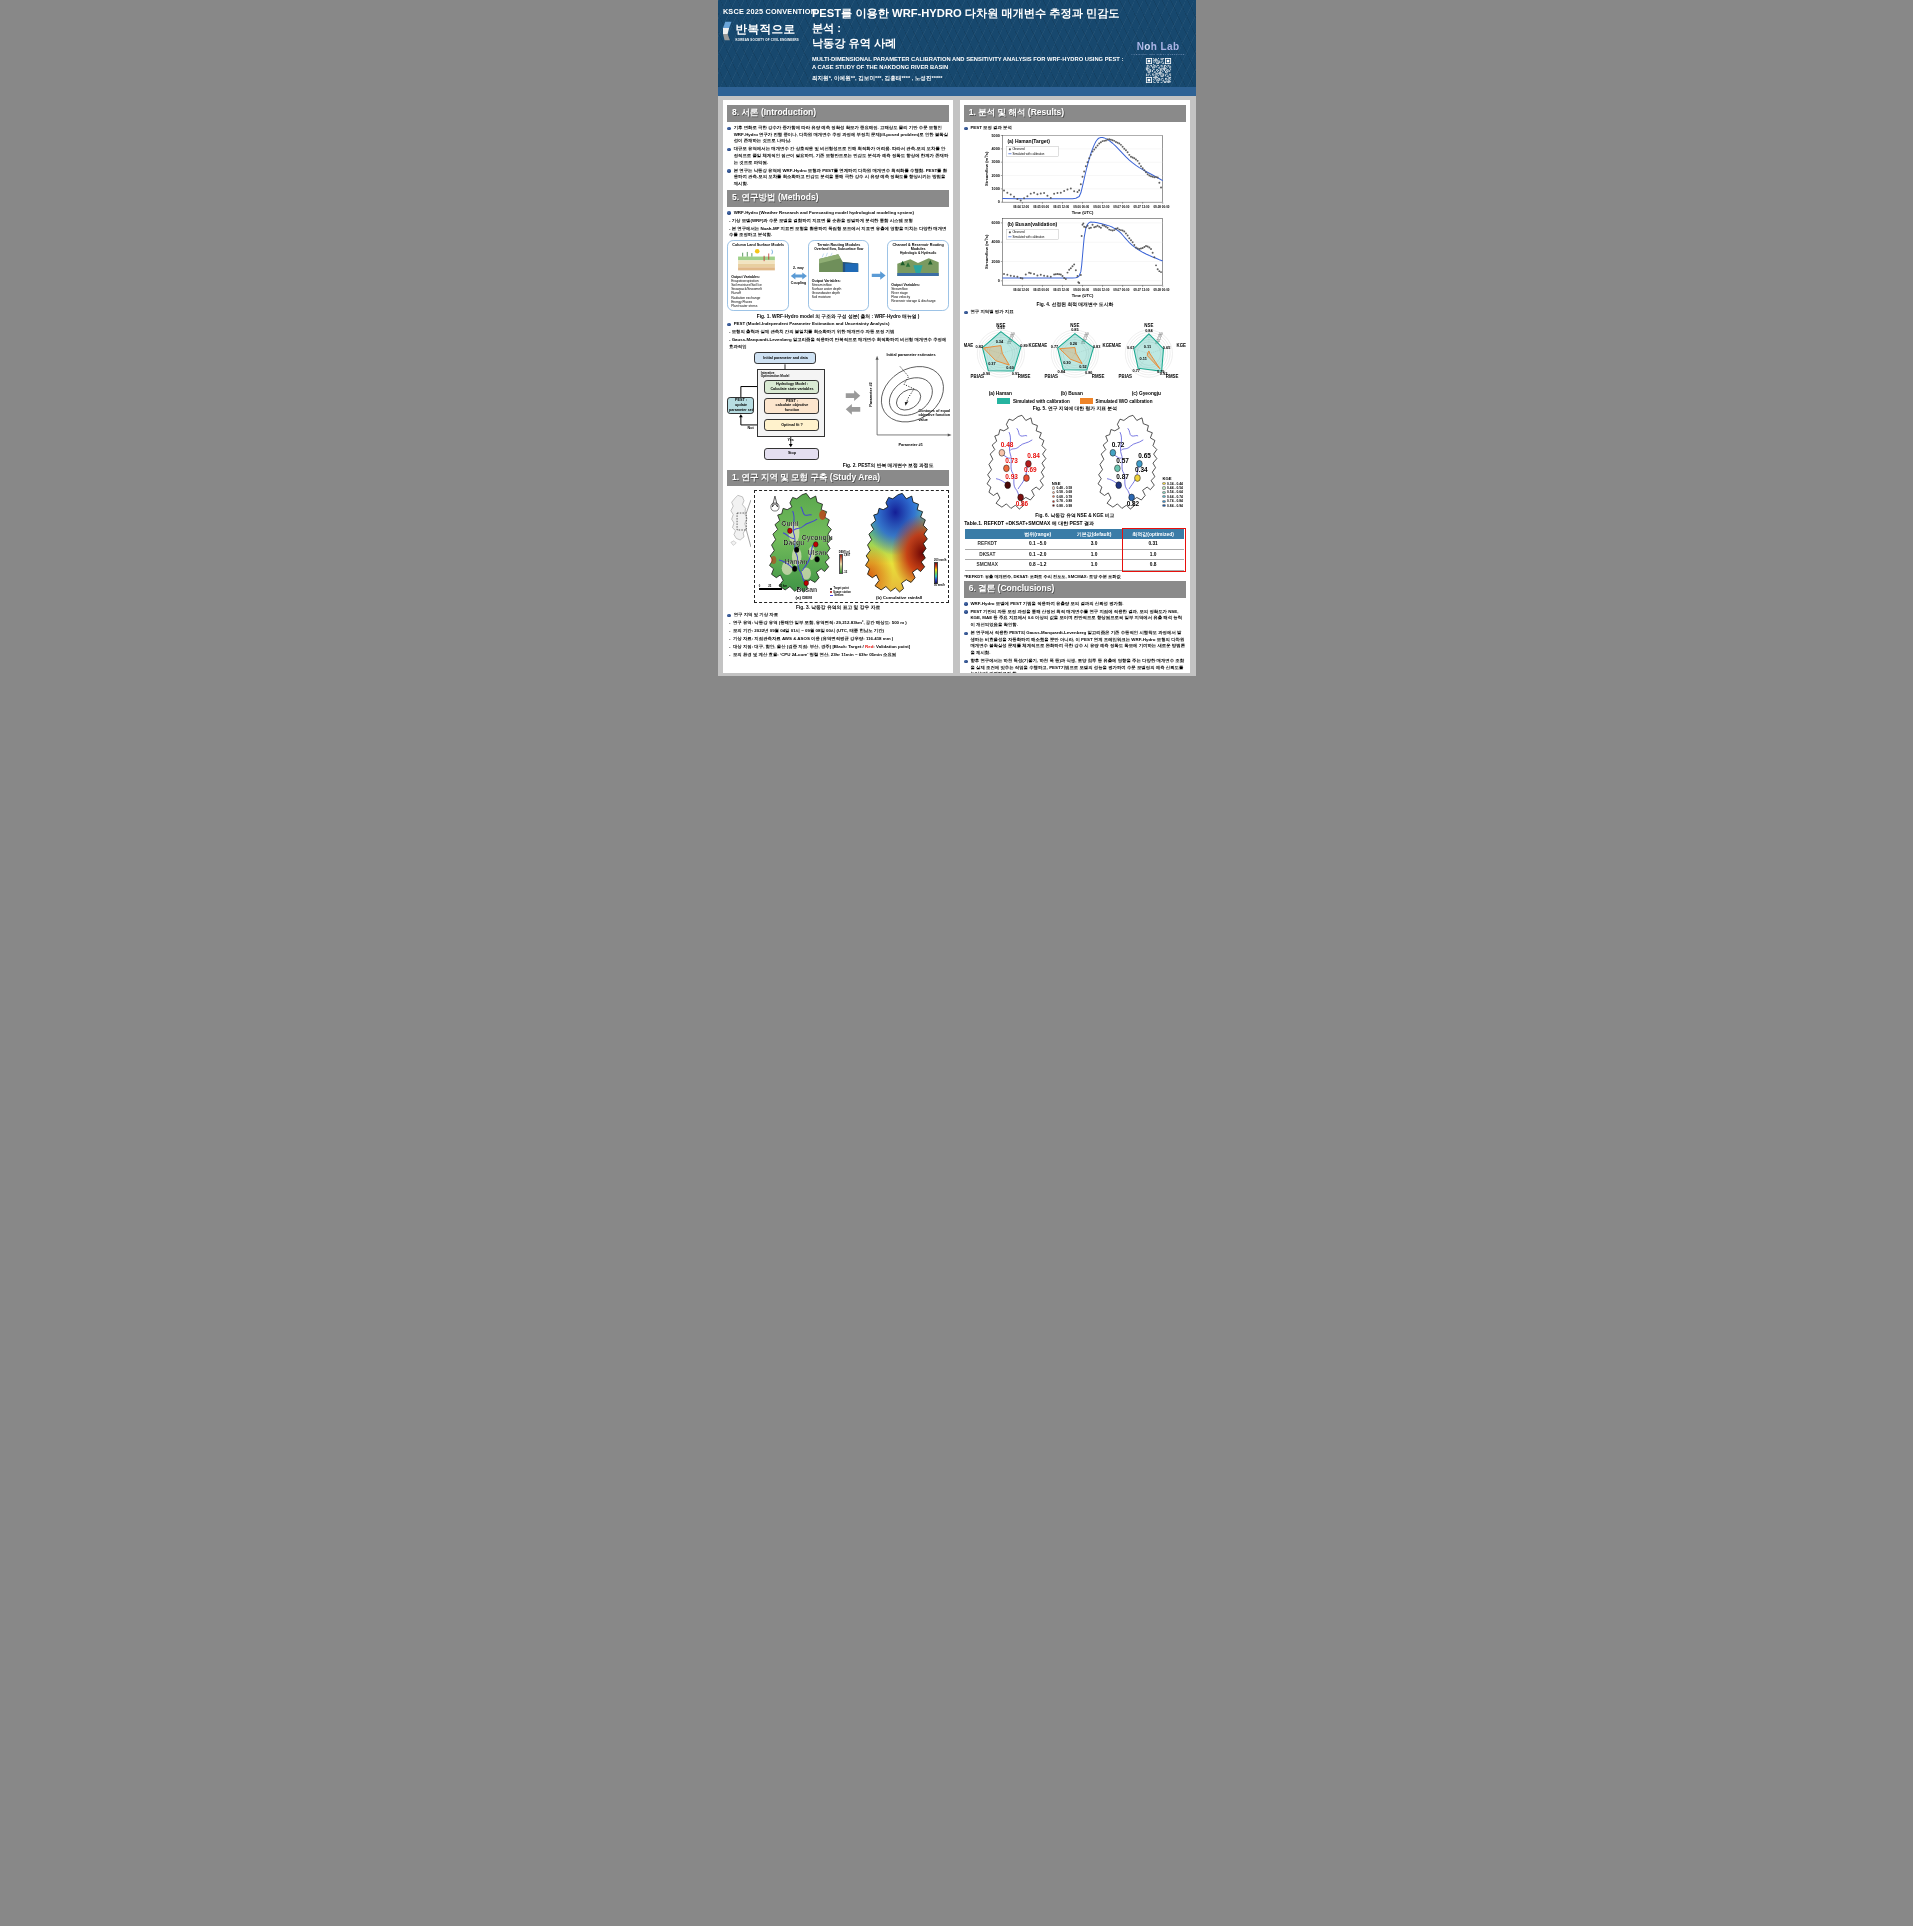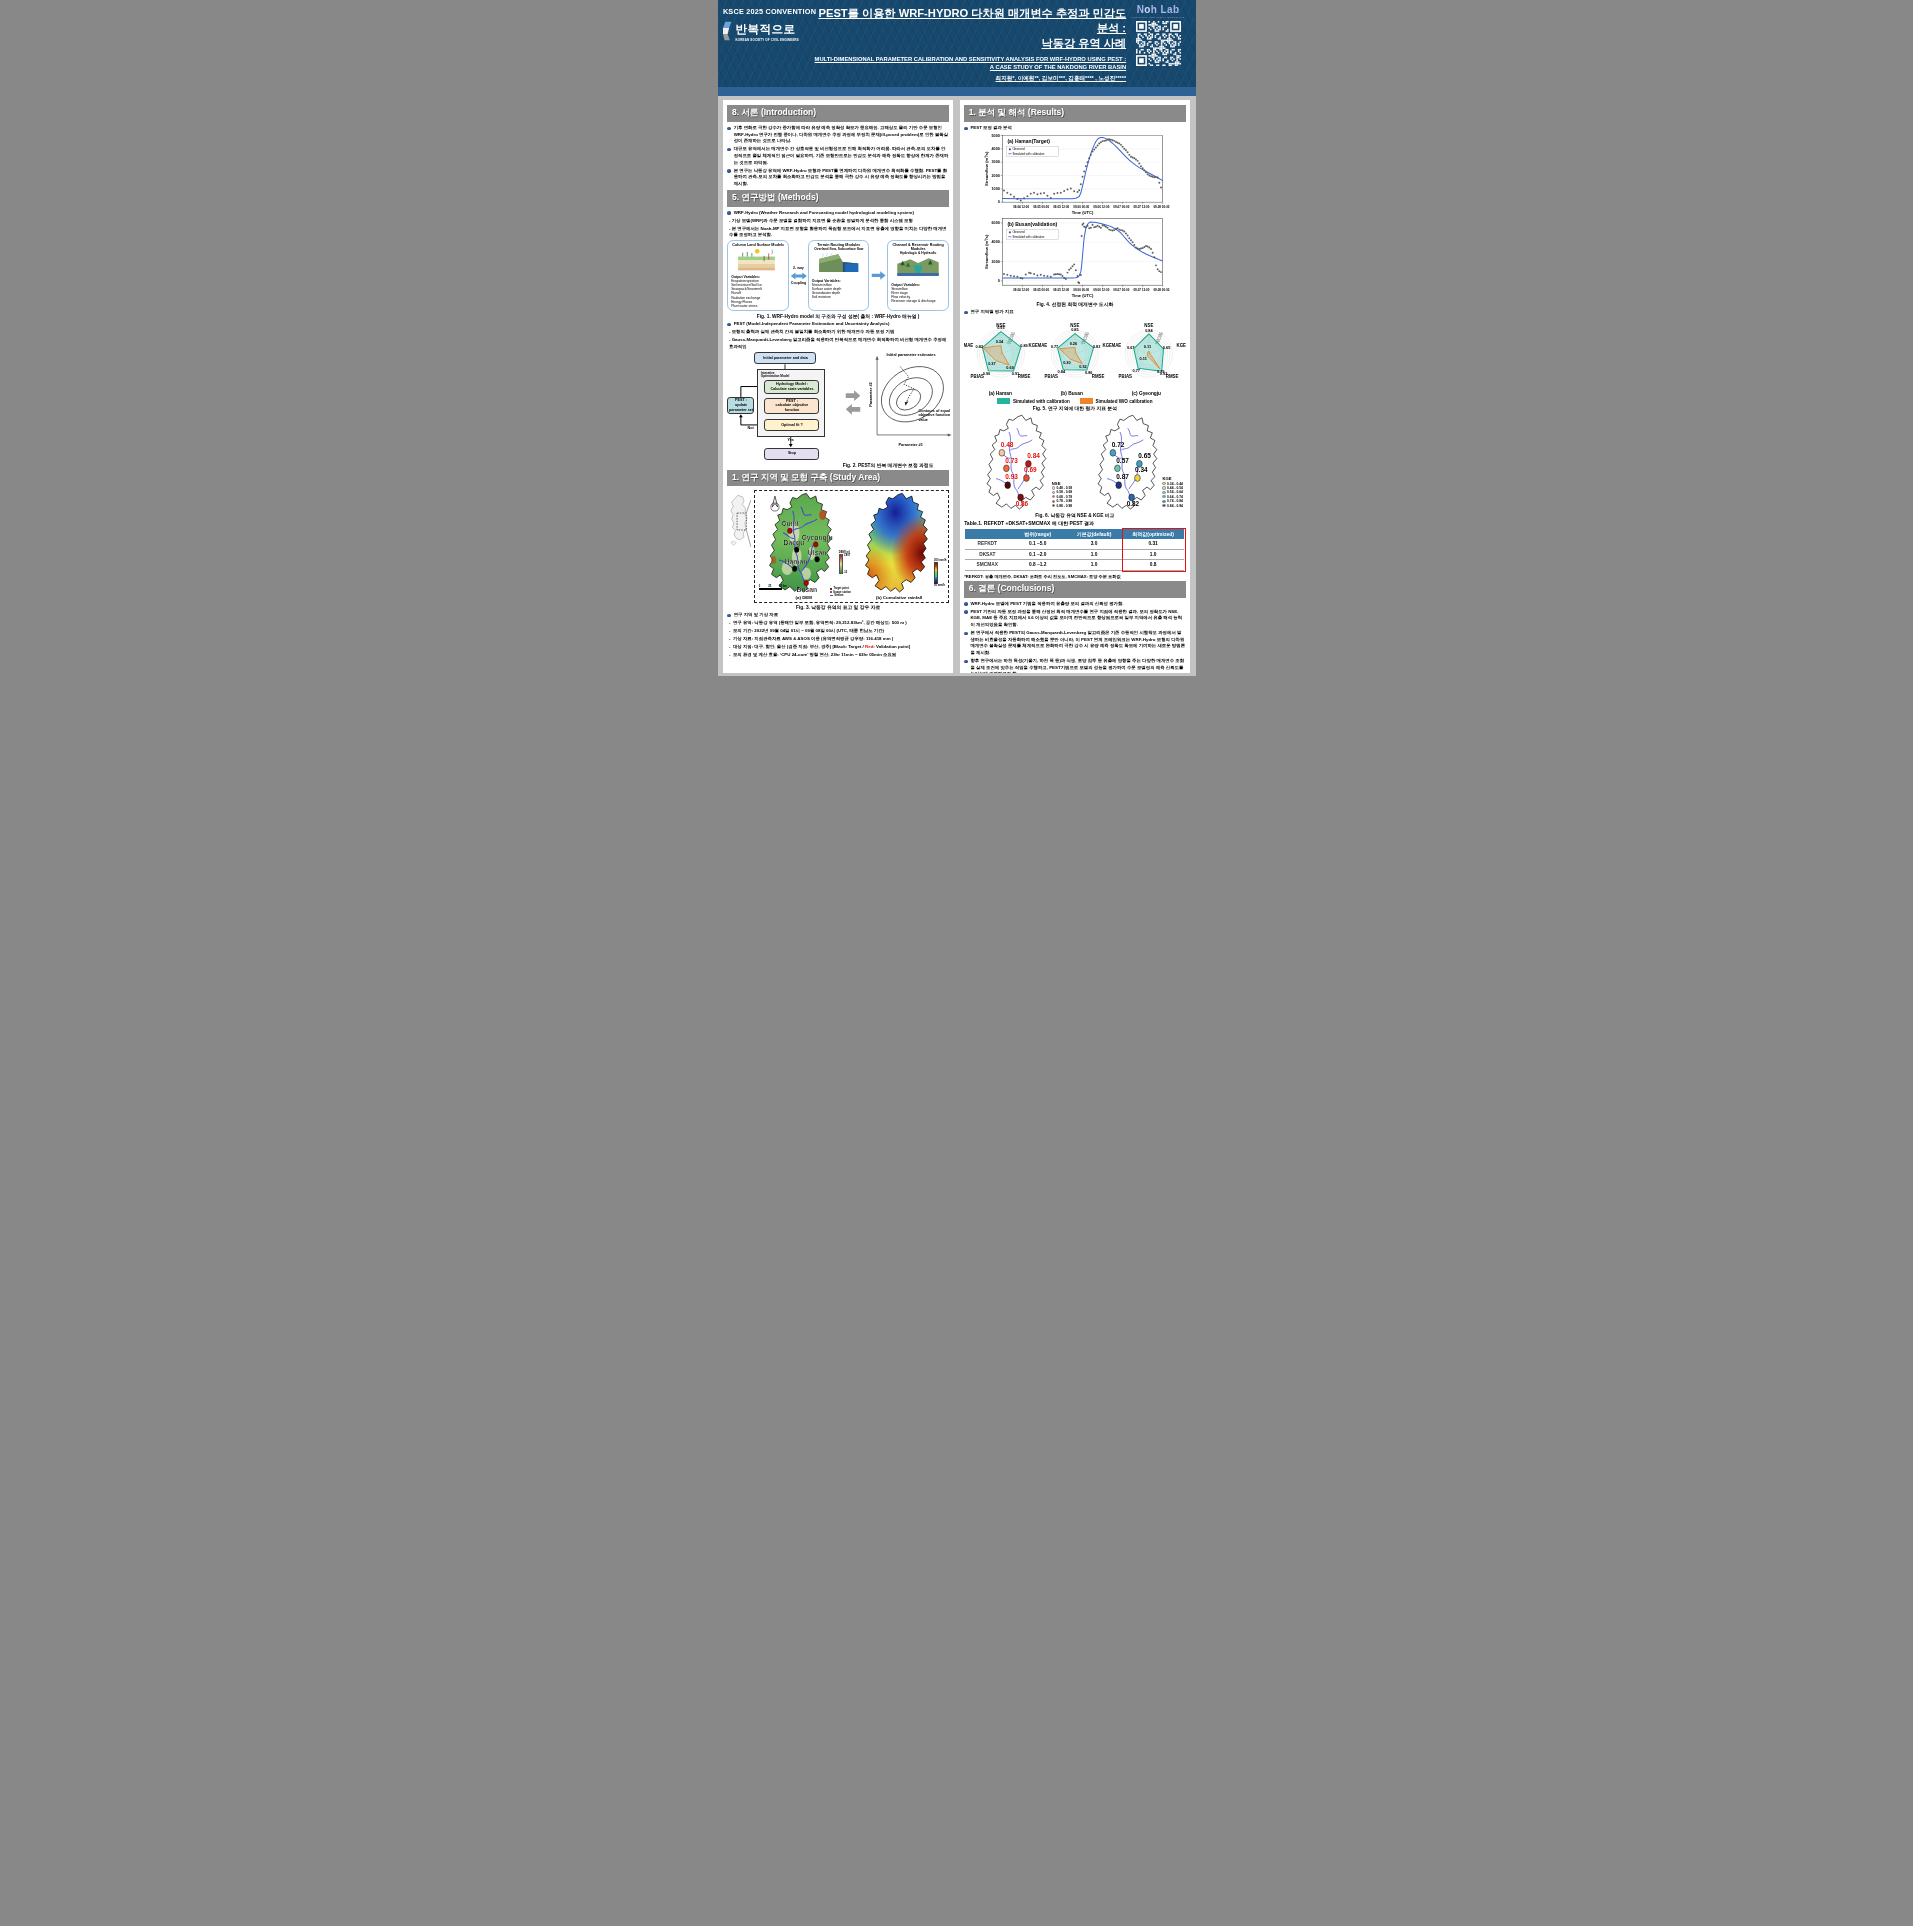--- a/index.html
+++ b/index.html
@@ -12,26 +12,26 @@
     background:
       repeating-linear-gradient(115deg, rgba(255,255,255,.045) 0 0.8px, transparent 0.8px 7.7px),
       repeating-linear-gradient(65deg, rgba(0,0,0,.10) 0 0.8px, transparent 0.8px 7.7px);
   }
   .header-inner { position:relative; display:flex; height:100%; padding:3.9px 5.4px; }
   .h-left { width:89px; display:flex; flex-direction:column; gap:3.1px; }
   .conv { font-size:7.3px; letter-spacing:0.2px; font-weight:bold; margin-top:3.1px; white-space:nowrap; }
   .ksce { display:flex; align-items:center; gap:2.7px; margin-top:2.3px; }
   .ksce-txt .kr { font-size:11.6px; font-weight:bold; letter-spacing:0.4px; }
   .ksce-txt .en { font-size:2.9px; font-weight:bold; letter-spacing:0.2px; margin-top:0.8px; }
-  .h-center { flex:1; text-align:right; display:flex; flex-direction:column; justify-content:flex-start; padding-top:2.3px;text-decoration:underline; }
+  .h-center { flex:1; text-align:left; display:flex; flex-direction:column; justify-content:flex-start; padding-top:2.3px; }
   .title-kr { font-size:11.2px; font-weight:bold; line-height:1.35; }
   .title-en { font-size:5.8px; font-weight:bold; margin-top:3.1px; line-height:1.5; }
   .authors { font-size:5.6px; font-weight:bold; margin-top:3.5px; }
   .affils { font-size:4px; font-weight:bold; margin-top:3.1px; }
-  .h-right { width:64px; display:flex; flex-direction:column; align-items:center; }
+  .h-right { width:64px; display:flex; flex-direction:column; align-items:center;margin-top:37px; }
   .nohlab { font-size:10px; font-weight:bold; color:#aab4e6; letter-spacing:0.4px; }
   .nohlab .drop { color:#cdd6f4; }
   .nohsub { font-size:2.5px; letter-spacing:0.6px; color:#9fb2d8; margin:0.8px 0 2.3px; white-space:nowrap; }
   .qr { width:45px; height:45px; }
   .strip { height:8.5px; background:#2e6295; }
 
   
   .cols { display:flex; gap:6.2px; padding:4.6px 5.4px 3.9px; height:581px; }
   .col { flex:1 1 0; background:#fff; padding:3.1px 4.6px 3.9px; overflow:hidden; }
 

